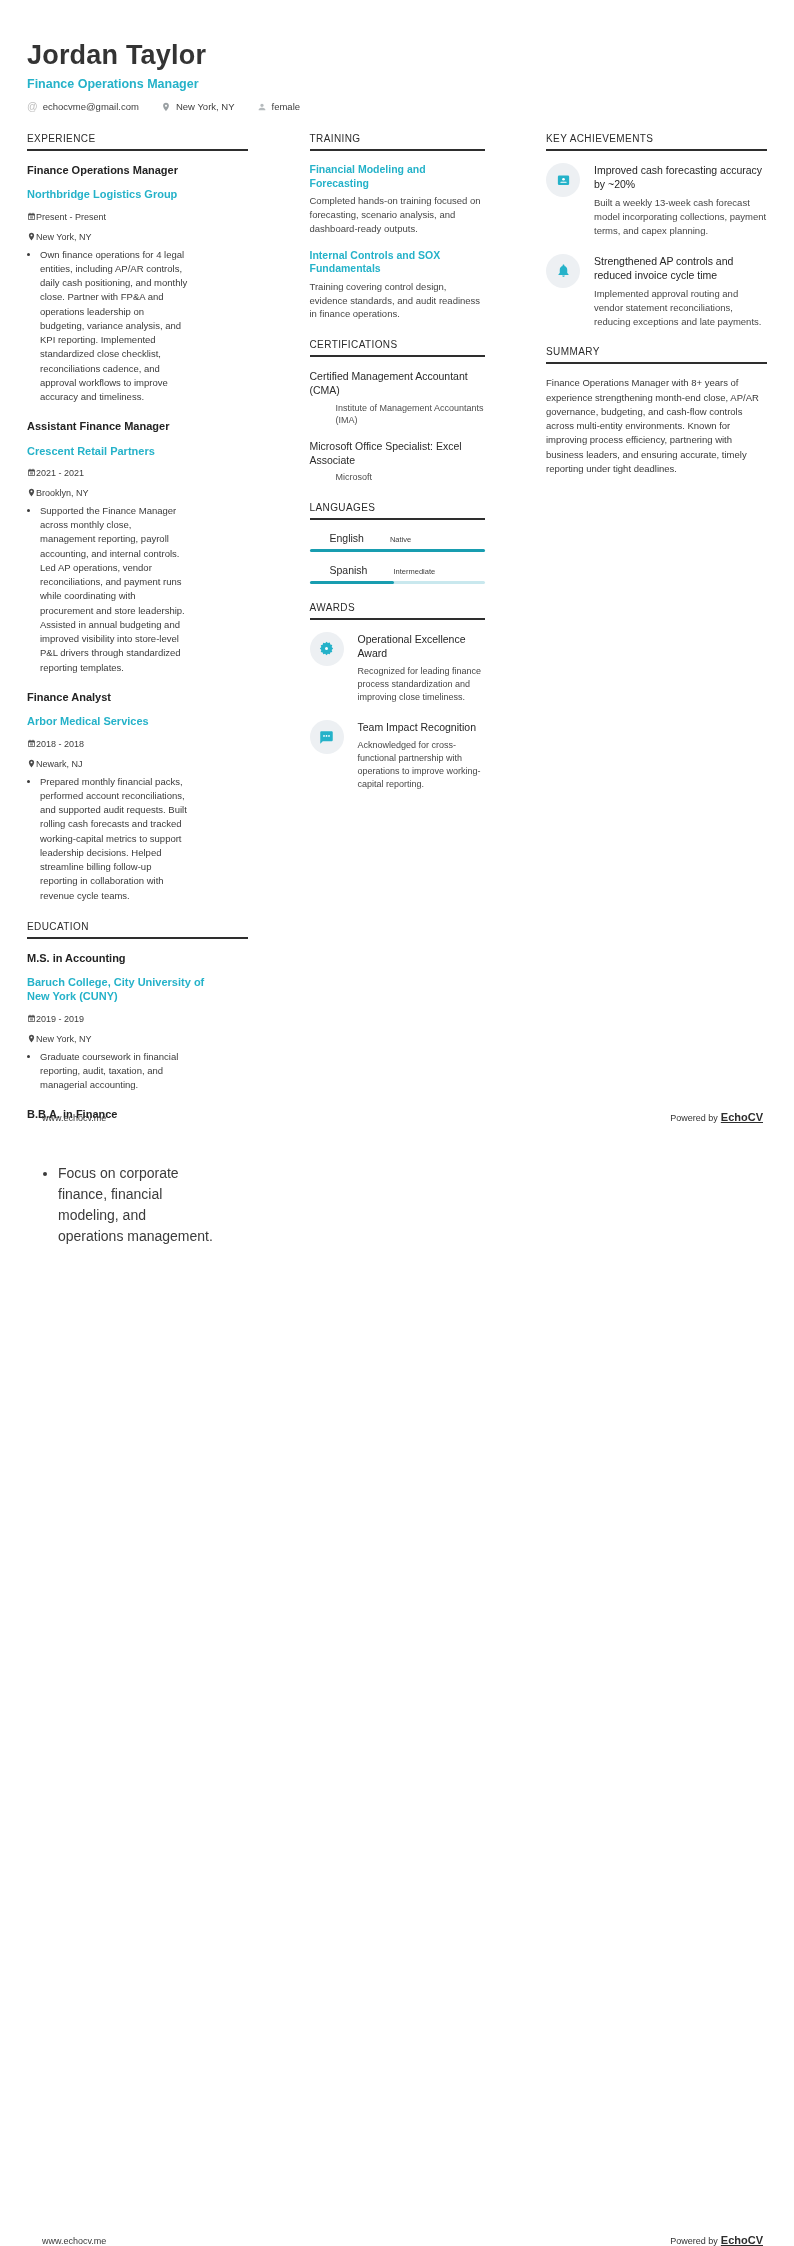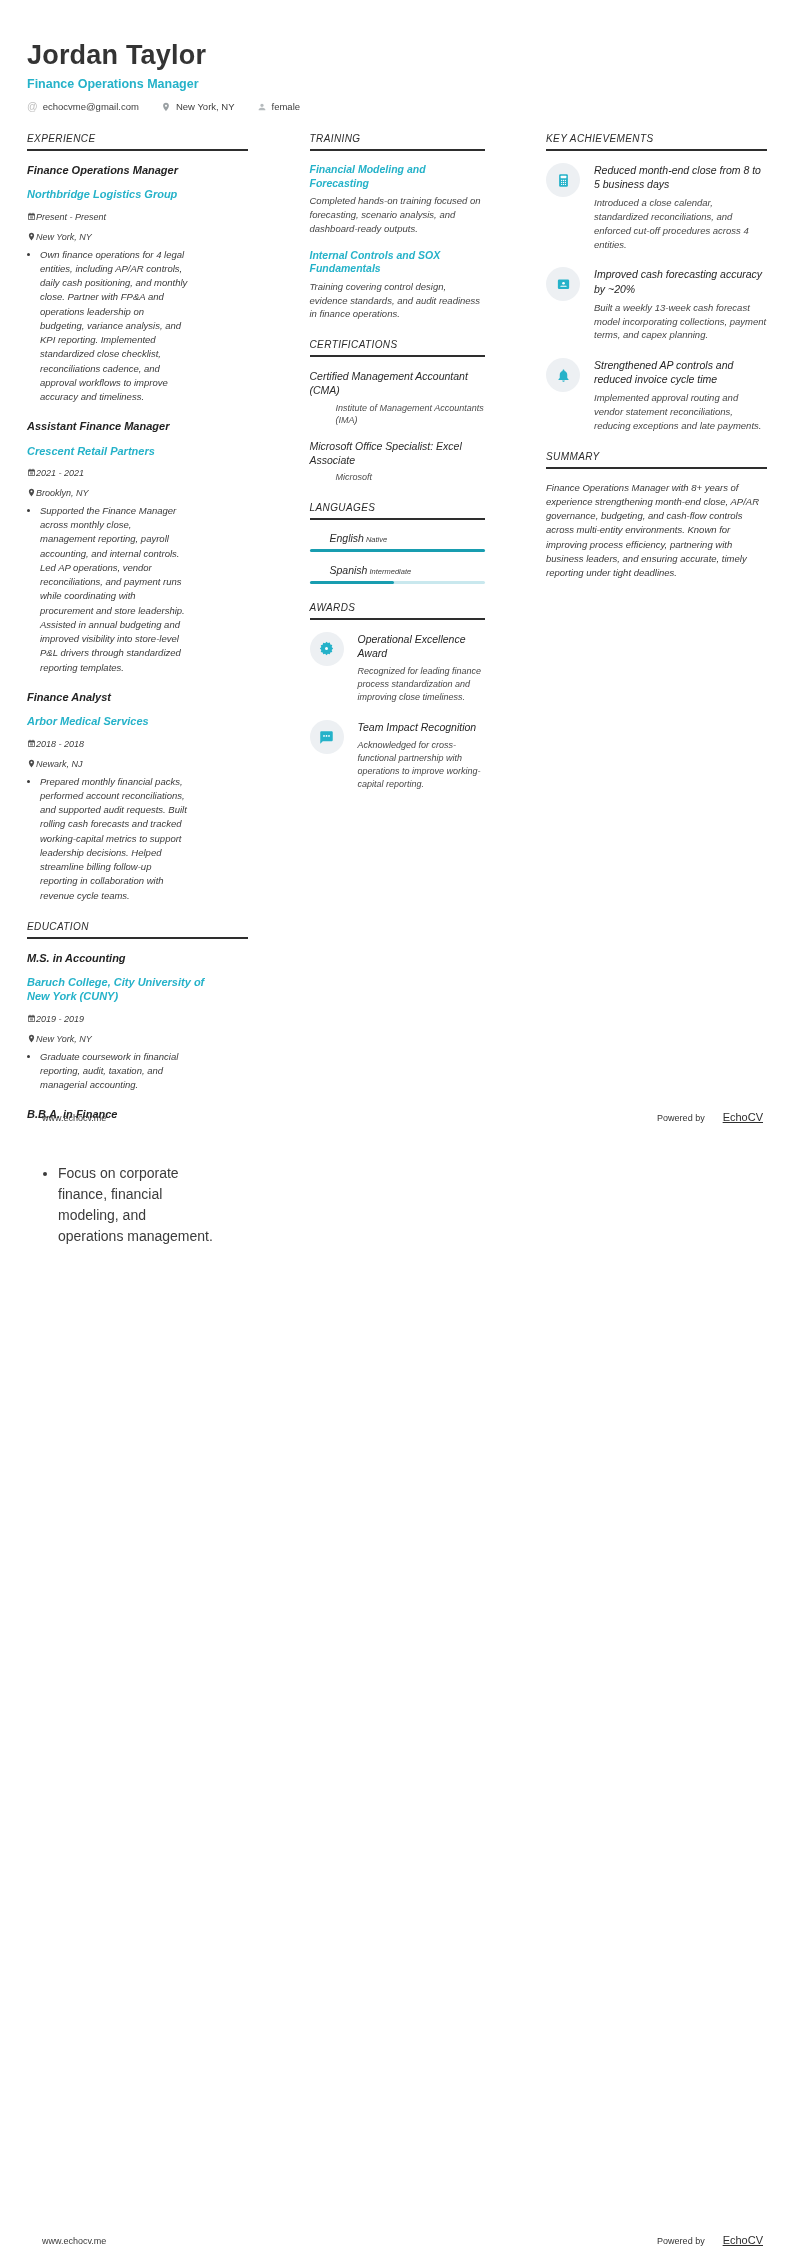--- a/index.html
+++ b/index.html
@@ -14,21 +14,21 @@
   .role { margin-top:6px; font-size:12.5px; font-weight:700; color:var(--accent); }
   .contact { margin-top:10px; display:flex; align-items:center; gap:22px; font-size:9.5px; color:#3e3e3e; }
   .contact .item { display:flex; align-items:center; gap:5px; }
   .at { color:#bfbfbf; font-size:10.5px; line-height:1; }
   .ic { display:inline-block; flex:0 0 auto; }
   .ic-gray { color:#9aa0a3; }
   .ic-light { color:#b5babd; }
 
   
   .cols { display:grid; grid-template-columns:221px 175px 221px; justify-content:space-between; padding:0 27px; margin-top:21px; }
-  section { margin-bottom:18px;font-style:italic; }
+  section { margin-bottom:18px; }
   .sec-h { font-size:10px; font-weight:500; color:#2b2b2b; letter-spacing:.4px; padding-bottom:5px; border-bottom:2px solid #2e2e2e; margin-bottom:12px; }
 
   
   .job { margin-bottom:15px; }
   .job-title { font-size:11px; font-weight:700; color:#232323; line-height:1.3; }
   .company { font-size:11px; font-weight:700; color:var(--accent); margin-top:10px; line-height:1.3; max-width:178px; }
   .meta { display:flex; align-items:center; font-size:9px; color:#3c3c3c; margin-top:10px; }
   .meta .ic { color:#4a4a4a; }
   .job ul { margin-top:6px; padding-left:13px; max-width:162px; }
   .job li { font-size:9.5px; line-height:1.5; color:#3b3b3b; }
@@ -42,41 +42,41 @@
   .titem .t { font-size:10.5px; font-weight:700; color:var(--accent); margin-bottom:4px; line-height:1.3; }
   .titem .d { font-size:9.5px; line-height:1.45; color:#454545; }
 
   
   .cert { margin-bottom:12px; }
   .cert .n { font-size:10.5px; color:#2b2b2b; line-height:1.35; }
   .cert .i { font-size:9px; color:#4e4e4e; line-height:1.4; margin-top:4px;margin-left:26px; }
 
   
   .lang { margin-bottom:12px; }
-  .lang-row { display:flex; align-items:baseline; gap:2px;padding-left:20px; }
+  .lang-row { display:flex; align-items:baseline; gap:26px;padding-left:20px; }
   .lang-n { font-size:10.5px; color:#2a2a2a; }
   .lang-l { font-size:7.5px; color:#3d3d3d; }
   .bar { margin-top:5px; height:3px; background:var(--bar-track); border-radius:2px; position:relative; }
   .bar-fill { position:absolute; left:0; top:0; bottom:0; background:var(--bar-fill); border-radius:2px; }
 
   
   .iconitem { display:grid; grid-template-columns:34px 1fr; column-gap:14px; margin-bottom:16px; }
   .circle { width:34px; height:34px; border-radius:50%; background:#edf0f3; display:flex; align-items:center; justify-content:center; color:var(--accent); }
   .ii-t { font-size:10.5px; font-weight:500; color:#262626; line-height:1.35; }
   .ii-d { font-size:9px; line-height:1.45; color:#474747; margin-top:5px; }
   .ach .ii-d { font-size:9.5px; }
 
   
   .summary-text { font-size:9.5px; line-height:1.5; color:#3a3a3a; }
 
   
   .page-footer { position:absolute; left:42px; right:31px; bottom:0; display:flex; justify-content:space-between; align-items:baseline; }
   .site { font-size:9px; color:#3a3a3a; text-decoration:none; }
   .powered { font-size:9px; color:#333; }
-  .brand { font-size:11px; font-weight:400; color:#2d2d2d; margin-left:18px;text-align:center; }
+  .brand { font-size:11px; font-weight:700; color:#2d2d2d; margin-left:3px;text-align:center; }
 
   
   .p2-content { padding:40px 0 0 46px; }
   .p2-content ul { padding-left:12px; width:168px; }
   .p2-content li { font-size:14px; line-height:1.5; color:#3b3b3b; }
 </style>
 </head>
 <body>
 
 <svg width="0" height="0" style="position:absolute" aria-hidden="true">
@@ -333,31 +333,20 @@
           </div>
         </div>
       </section>
     </div>
 
     <div class="col">
 
       <section class="ach">
         <h2 class="sec-h">KEY ACHIEVEMENTS</h2>
 
-        <div class="iconitem">
-          <div class="circle">
-            <svg width="15" height="15" viewBox="0 0 24 24">
-                <use href="#i-calc"></use>
-              </svg>
-          </div>
-          <div>
-            <div class="ii-t">Reduced month-end close from 8 to 5 business days</div>
-            <div class="ii-d">Introduced a close calendar, standardized reconciliations, and enforced cut-off procedures across 4 entities.</div>
-          </div>
-        </div>
 
         <div class="iconitem">
           <div class="circle">
             <svg width="15" height="15" viewBox="0 0 24 24">
                 <use href="#i-screen"></use>
               </svg>
           </div>
           <div>
             <div class="ii-t">Improved cash forecasting accuracy by ~20%</div>
             <div class="ii-d">Built a weekly 13-week cash forecast model incorporating collections, payment terms, and capex planning.</div>

